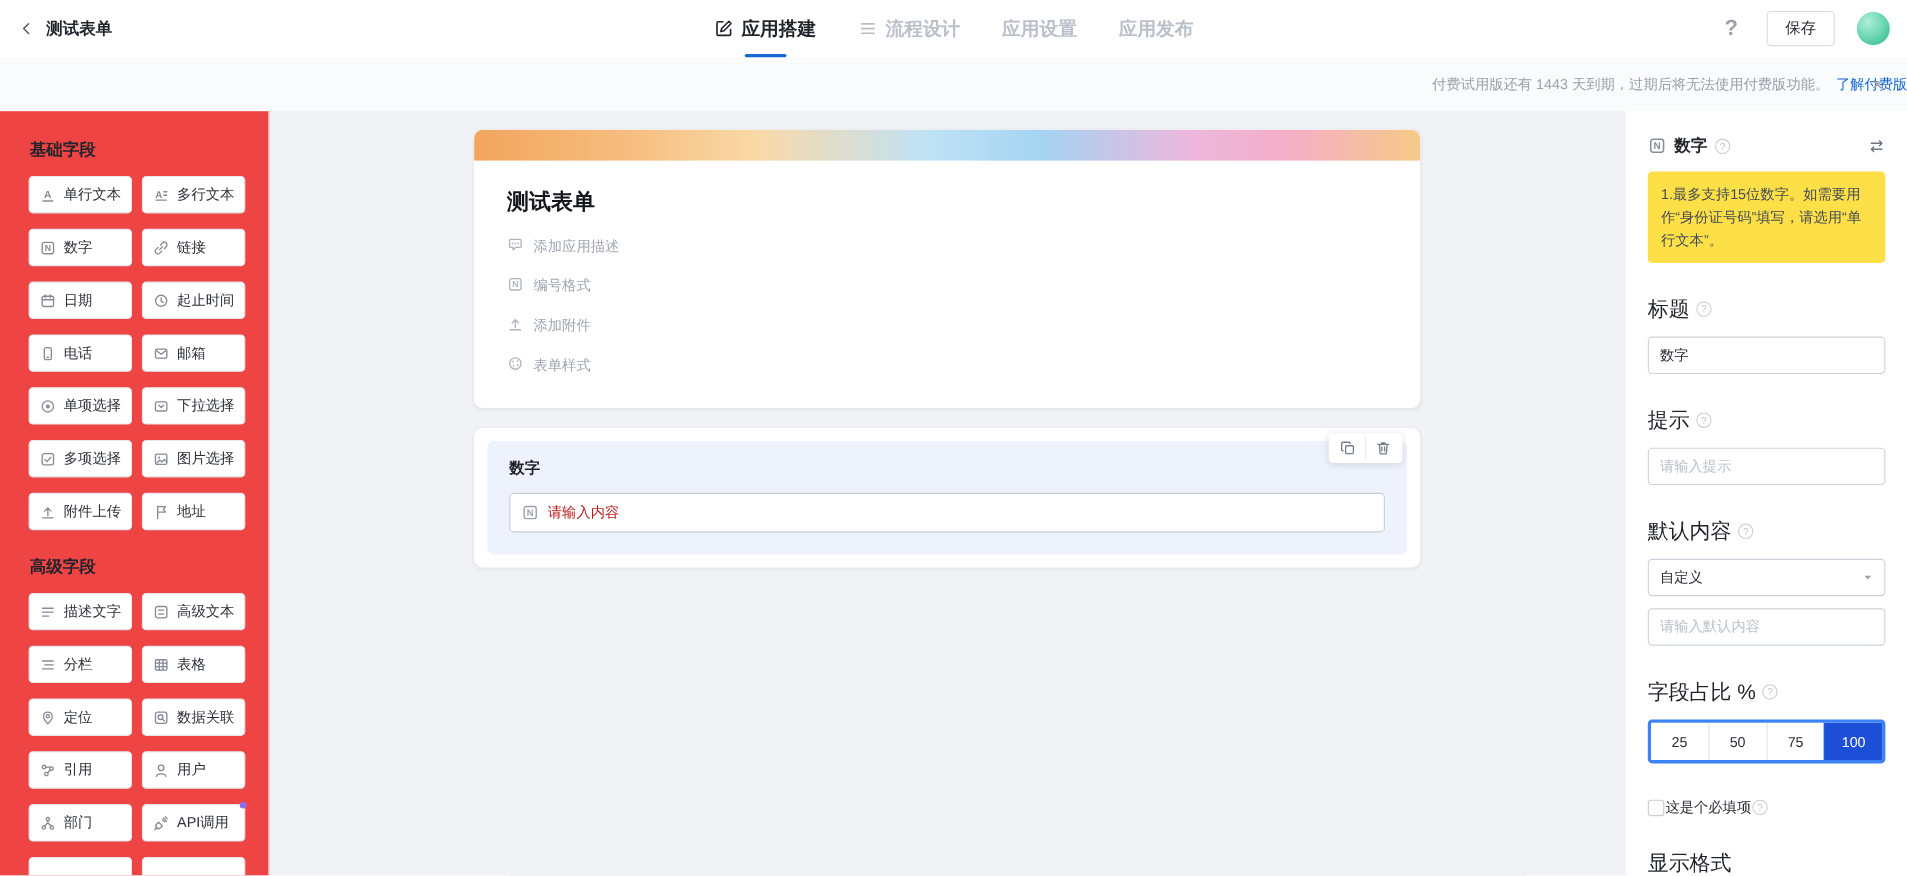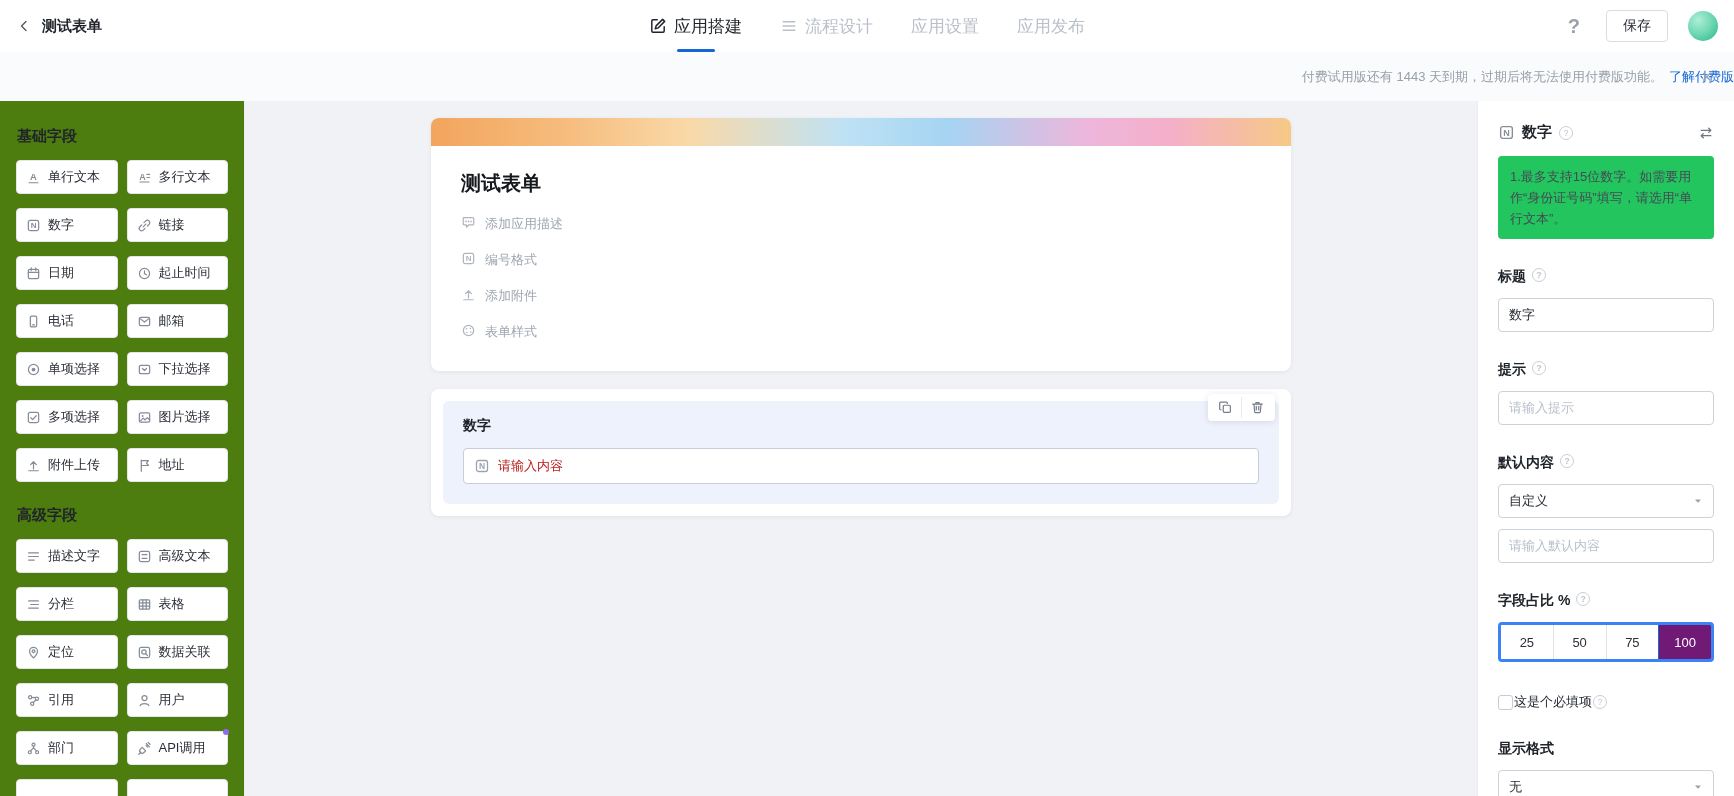--- a/index.html
+++ b/index.html
@@ -6,36 +6,36 @@
   body{width:1734px;height:796px;overflow:hidden;font-family:"Liberation Sans","DejaVu Sans",sans-serif;color:#20242b;-webkit-font-smoothing:antialiased}
   .app{width:1734px;height:796px;display:flex;flex-direction:column}
   .icn{display:inline-flex;line-height:0}
   .icn svg{width:16px;height:16px}
   
   .hdr{flex:0 0 52px;height:52px;background:#fff;position:relative;display:flex;align-items:center;z-index:5}
   .hdr-left{display:flex;align-items:center;gap:10px;padding-left:16px}
   .back{color:#4e545d;cursor:pointer}
   .hdr-title{font-size:15px;font-weight:700;color:#1f232a}
   .tabs{position:absolute;left:50%;transform:translateX(-50%);display:flex;gap:38px;height:52px;align-items:center}
-  .tab{display:flex;align-items:center;gap:7px;font-size:17px;font-weight:400;color:#bac0c9;height:52px;position:relative;cursor:pointer}
+  .tab{display:flex;align-items:center;gap:7px;font-size:17px;font-weight:700;color:#bac0c9;height:52px;position:relative;cursor:pointer}
   .tab .icn svg{width:18px;height:18px}
   .tab.active{color:#1f232a}
   .tab.active::after{content:"";position:absolute;left:50%;transform:translateX(-50%);bottom:0;width:38px;height:3px;border-radius:2px;background:#1567d3}
   .hdr-right{position:absolute;right:16px;top:0;height:52px;display:flex;align-items:center;gap:20px}
   .help-q{font-size:20px;font-weight:700;color:#9aa1ab;cursor:pointer;margin-right:6px}
   .save-btn{height:32px;padding:0 16px;border:1px solid #d9dde2;border-radius:4px;background:#fff;font-size:14px;color:#2a2e35;display:flex;align-items:center;cursor:pointer}
   .avatar{width:30px;height:30px;border-radius:50%;background:radial-gradient(circle at 34% 30%,#aeeeD6,#6fd8b4 48%,#46c49a 78%,#3bba90);cursor:pointer}
   
   .notice{flex:0 0 49px;height:49px;background:#fafbfc;display:flex;align-items:center;justify-content:flex-end;font-size:13px;color:#99a0aa;position:relative}
   .notice-link{color:#1567d3;margin-left:6px;cursor:pointer}
   .notice-close{position:absolute;right:22px;top:50%;transform:translateY(-50%);font-size:18px;color:#9aa0a9;cursor:pointer;line-height:1}
   
   .main{flex:1;display:flex;min-height:0}
   
-  .sidebar{width:245px;flex:0 0 245px;background:#4d7c0f;border-right:1px solid #ebedf0;box-sizing:border-box;padding:26px 16px 0;overflow:hidden}
+  .sidebar{width:245px;flex:0 0 245px;background:#ef4444;border-right:1px solid #ebedf0;box-sizing:border-box;padding:26px 26px 0;overflow:hidden}
   .sec-title{font-size:15px;font-weight:700;color:#1f232a;margin:0 0 14px 1px}
   .grid{display:grid;grid-template-columns:1fr 1fr;gap:14px 9px;margin-bottom:24px}
   .fbtn{height:34px;box-sizing:border-box;border:1px solid #e3e6ea;border-radius:4px;background:#fff;display:flex;align-items:center;gap:7px;padding:0 9px;font-size:13px;color:#2a2f37;cursor:pointer;position:relative;white-space:nowrap}
   .fbtn .icn{color:#848c97}
   .fbtn .icn svg{width:15px;height:15px}
   .fbtn .dot{position:absolute;top:-3px;right:-2px;width:6px;height:6px;border-radius:50%;background:#8f6bf0}
   
   .canvas{flex:1;background:#f0f2f5;overflow:hidden;padding-top:17px;min-width:0}
   .cardwrap{width:860px;margin:0 auto}
   .form-card{background:#fff;border-radius:8px;overflow:hidden;box-shadow:0 1px 4px rgba(31,35,41,.07)}
@@ -57,31 +57,31 @@
   .abtn + .abtn{border-left:1px solid #e7eaee}
   
   .panel{width:257px;flex:0 0 257px;background:#fff;border-left:1px solid #ebedf0;box-sizing:border-box;padding:22px 20px 0;overflow:hidden}
   .p-head{display:flex;align-items:center;gap:7px}
   .p-ficon{color:#868e99}
   .p-ficon svg{width:17px;height:17px}
   .p-title{font-size:15px;font-weight:700;color:#1f232a}
   .p-swap{margin-left:auto;color:#6f7781;cursor:pointer}
   .qmark{width:14px;height:14px;flex:0 0 14px;border:1px solid #c9ced6;border-radius:50%;color:#bfc5cd;font-size:9px;display:inline-flex;align-items:center;justify-content:center;box-sizing:border-box}
   .qmark::before{content:"?"}
-  .infobox{margin-top:14px;background:#22c55e;border-radius:4px;padding:10px 12px;font-size:13px;line-height:21px;color:#454b54}
-  .p-label{display:flex;align-items:flex-start;gap:6px;font-size:14px;font-weight:700;color:#20242b;margin:29px 0 12px}
+  .infobox{margin-top:14px;background:#fde047;border-radius:4px;padding:10px 12px;font-size:13px;line-height:21px;color:#454b54}
+  .p-label{display:flex;align-items:center;gap:6px;font-size:19px;font-weight:400;color:#20242b;margin:29px 0 12px}
   .p-input{height:34px;box-sizing:border-box;border:1px solid #ccd2da;border-radius:4px;background:#fff;display:flex;align-items:center;padding:0 10px;font-size:13px;color:#262b33;cursor:text}
   .p-input .ph{font-size:13px;color:#b9c0ca}
   .p-select{position:relative;cursor:pointer;margin-bottom:11px}
   .p-select .caret{position:absolute;right:8px;top:50%;transform:translateY(-50%);color:#9aa1ab}
   .p-select .caret svg{width:14px;height:14px}
   .seg{display:flex;height:34px;border:3px solid #3b82f6;border-radius:4px;overflow:hidden}
   .seg-opt{flex:1;display:flex;align-items:center;justify-content:center;font-size:13px;color:#2a2f37;border-left:1px solid #dfe3e8;cursor:pointer;background:#fff}
   .seg-opt:first-child{border-left:none}
-  .seg-opt.active{background:#701a75;border-left-color:#1567d3;color:#fff}
+  .seg-opt.active{background:#1d4ed8;border-left-color:#1567d3;color:#fff}
   .chk-row{display:flex;align-items:center;gap:1px;margin-top:31px;font-size:13px;color:#262b33}
   .chkbox{width:15px;height:15px;box-sizing:border-box;border:1px solid #c6ccd4;border-radius:3px;background:#fff;cursor:pointer}
 </style>
 </head>
 <body>
 
 <div class="app">
 
   <header class="hdr">
     <div class="hdr-left">

